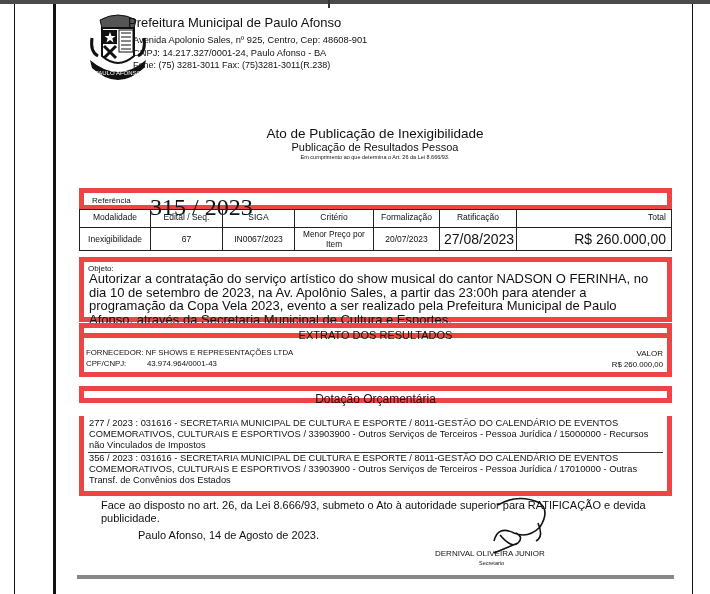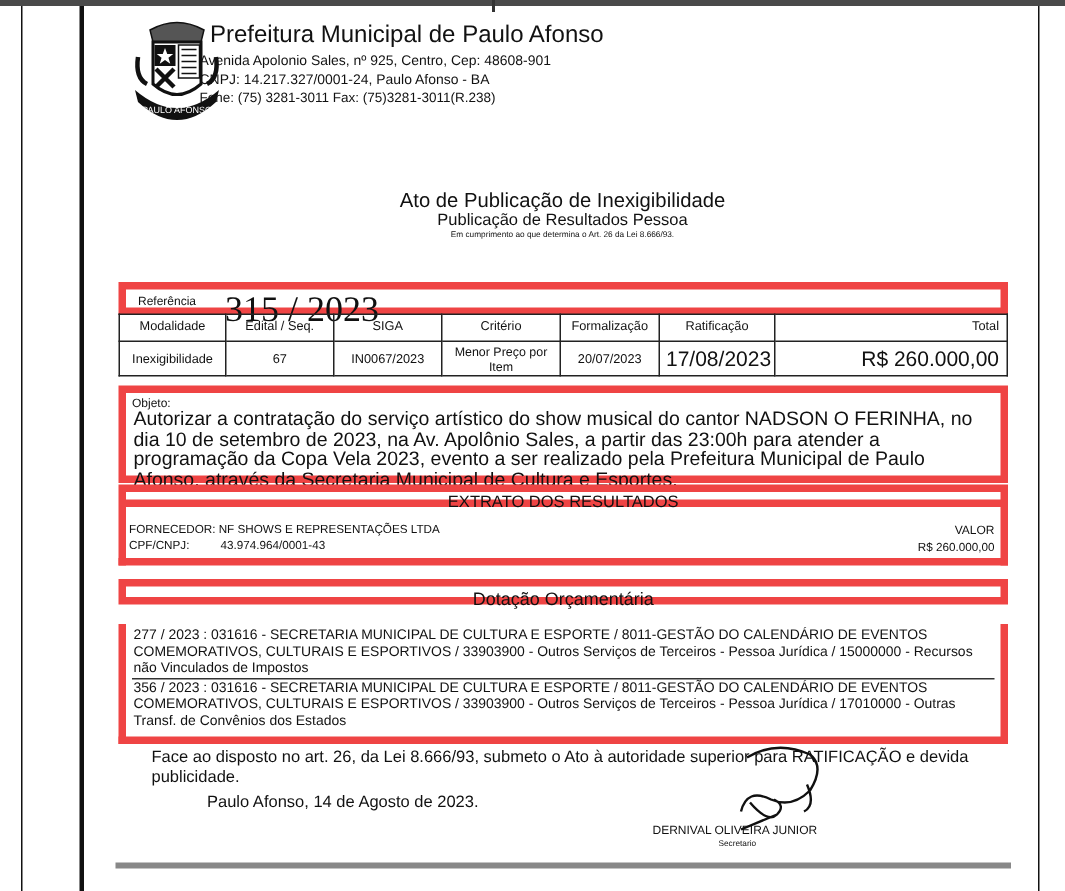--- a/index.html
+++ b/index.html
@@ -10,21 +10,21 @@
   }
   .topbar { position: absolute; left: 0; top: 0; width: 710px; height: 4px; background: #4a4a4a; }
   .vline { position: absolute; top: 4px; bottom: 0; background: #111; }
   .vl1 { left: 14px; width: 1px; }
   .vl2 { left: 53px; width: 3px; }
   .vl3 { left: 692px; width: 1px; }
   .top-tick { position: absolute; left: 328px; top: 0; width: 2px; height: 8px; background: #333; }
 
   .header { position: absolute; left: 88px; top: 12px; width: 400px; height: 80px; }
   .emblem { position: absolute; left: 0; top: 0; width: 60px; height: 78px; }
-  .org-name { position: absolute; left: 52px; top: 3px; font-size: 16px; white-space: nowrap; }
+  .org-name { position: absolute; left: 40px; top: 3px; font-size: 13px; white-space: nowrap; }
   .org-line { position: absolute; left: 45px; font-size: 9.3px; white-space: nowrap; }
   .ol1 { top: 23px; } .ol2 { top: 36px; } .ol3 { top: 48px; font-size: 9px; }
 
   .titles { position: absolute; left: 160px; width: 430px; top: 126px; text-align: center; }
   .title { font-size: 13.5px; }
   .subtitle { font-size: 11px; margin-top: 0px; }
   .legal { font-size: 5.5px; margin-top: 1px; }
 
   .box { position: absolute; left: 79px; width: 593px; border: 5px solid #ef4444; box-sizing: border-box; }
   .ref-box { top: 188px; height: 22px; }
@@ -124,21 +124,21 @@
     <td>Formalização</td>
     <td>Ratificação</td>
     <td class="right-head">Total</td>
   </tr>
   <tr class="vals">
     <td>Inexigibilidade</td>
     <td>67</td>
     <td>IN0067/2023</td>
     <td class="criterio-val">Menor Preço por Item</td>
     <td>20/07/2023</td>
-    <td class="big-date">17/08/2023</td>
+    <td class="big-date">27/08/2023</td>
     <td class="big-total">R$ 260.000,00</td>
   </tr>
 </tbody>
   </table>
 
 <div class="box obj-box">
   <div class="obj-label">Objeto:</div>
   <div class="obj-text">Autorizar a contratação do serviço artístico do show musical do cantor NADSON O FERINHA, no dia 10 de setembro de 2023, na Av. Apolônio Sales, a partir das 23:00h para atender a programação da Copa Vela 2023, evento a ser realizado pela Prefeitura Municipal de Paulo Afonso, através da Secretaria Municipal de Cultura e Esportes.</div>
 </div>
 

